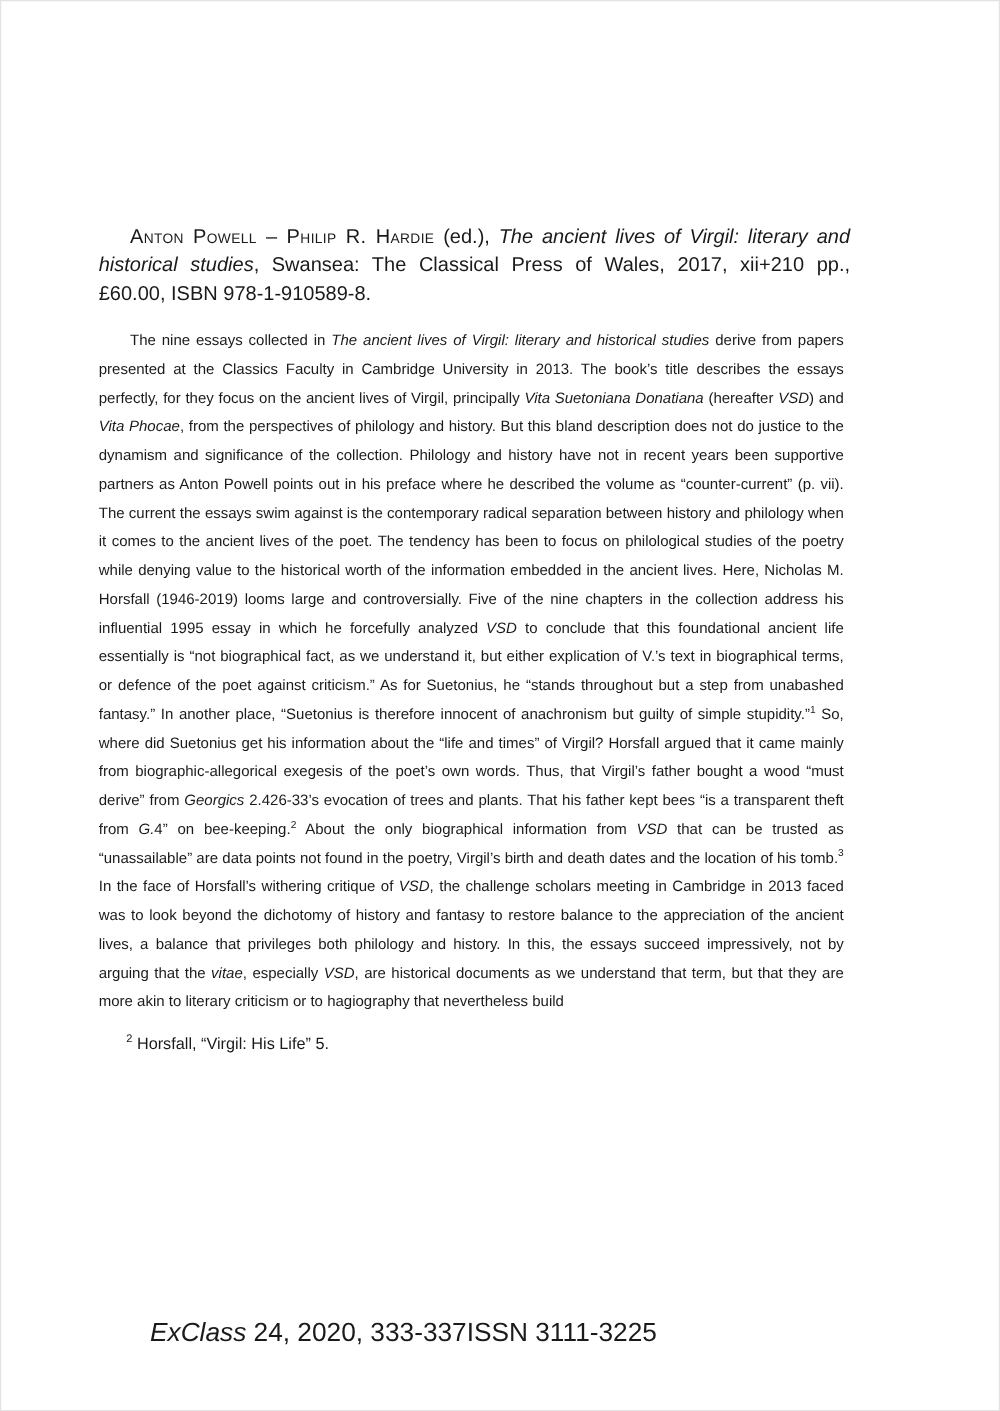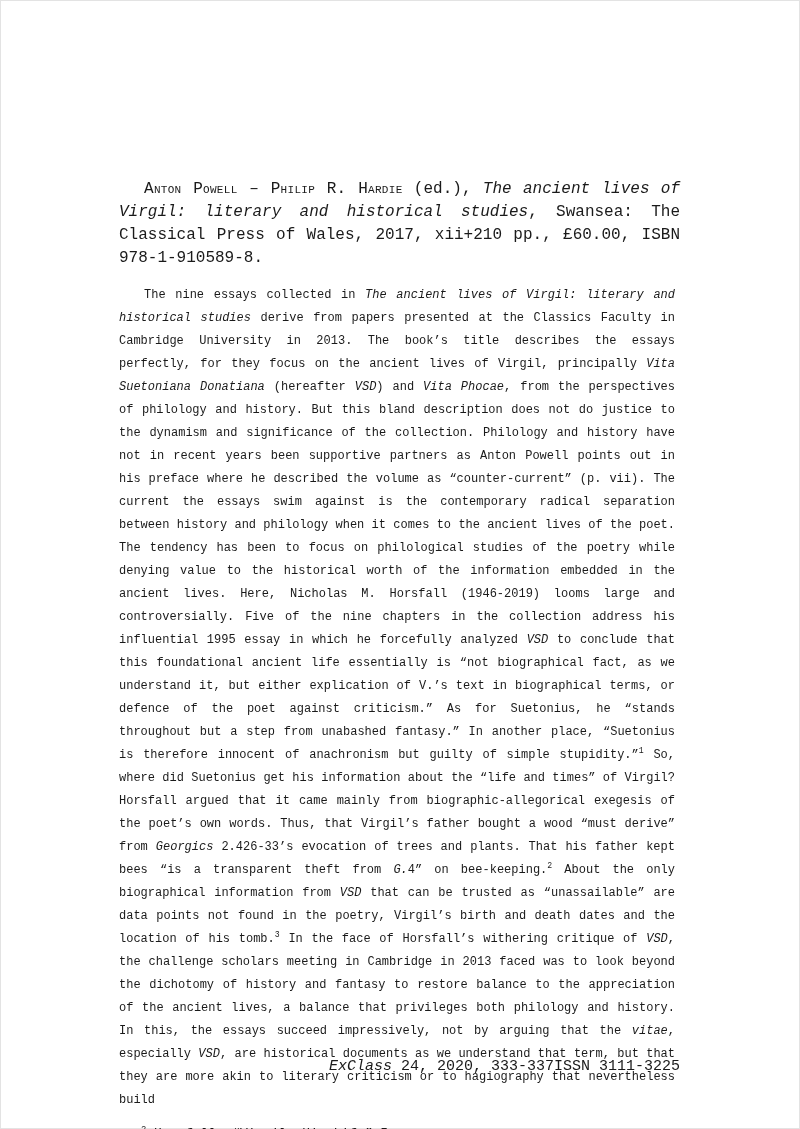--- a/index.html
+++ b/index.html
@@ -8,22 +8,22 @@
     padding: 0;
     background: #ffffff;
   }
   .page {
     position: relative;
     width: 800px;
     height: 1129px;
     box-sizing: border-box;
     background: #ffffff;
     box-shadow: inset 0 0 0 1px #e3e3e3;
-    padding: 178px 120px 0 119px;
-    font-family: Liberation Mono, monospace;
+    padding: 178px 120px 0 79px;
+    font-family: Liberation Sans, sans-serif;
     color: #1a1a1a;
     overflow: hidden;
   }
   .citation {
     margin: 0;
     font-size: 16px;
     line-height: 23px;
     text-align: justify;
     text-indent: 25px;
   }
@@ -40,25 +40,25 @@
     line-height: 18.5px;
   }
   .footnote {
     margin: 0;
     text-align: justify;
     text-indent: 22px;
   }
   .page-footer {
     position: absolute;
     left: 120px;
-    right: 120px;
+    right: 109px;
     bottom: 52px;
     display: flex;
-    justify-content: flex-end;
-    font-size: 15px;
+    justify-content: flex-start;
+    font-size: 21px;
     line-height: 20px;
   }
   .it { font-style: italic; }
   .sc { font-variant: small-caps; letter-spacing: 0.3px; }
   sup {
     font-size: 68%;
     line-height: 0;
     vertical-align: super;
   }
 </style>

